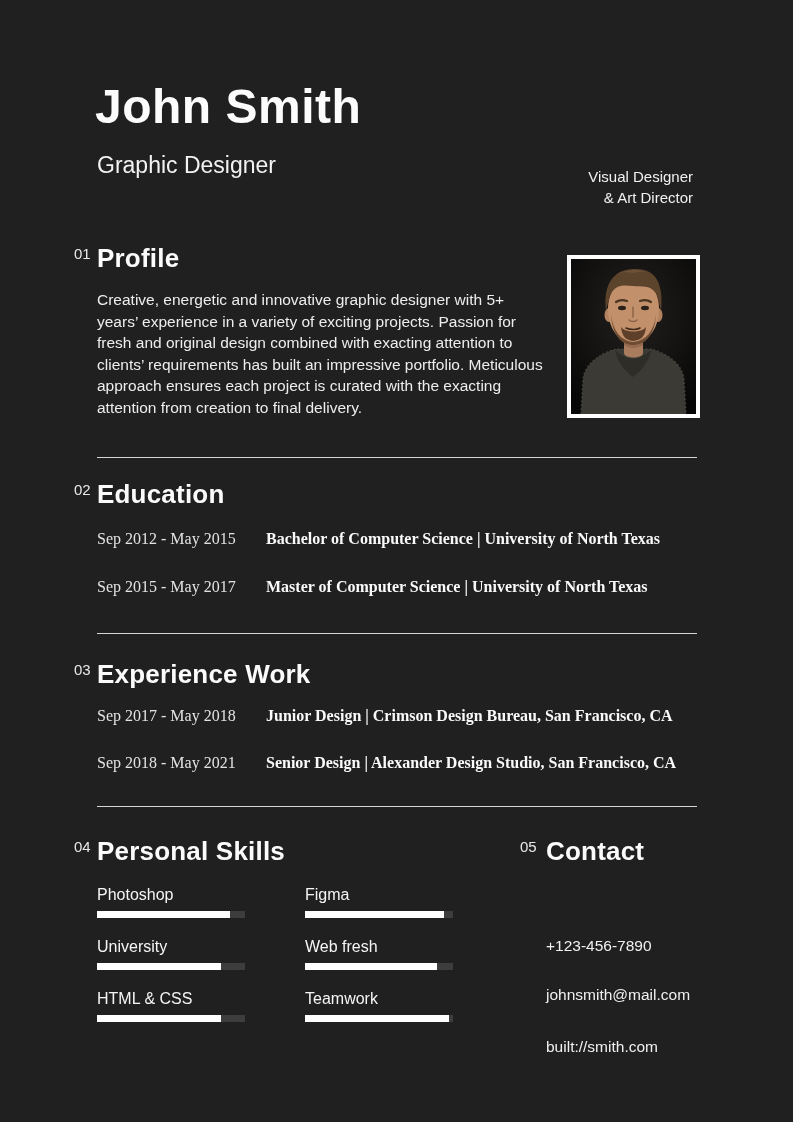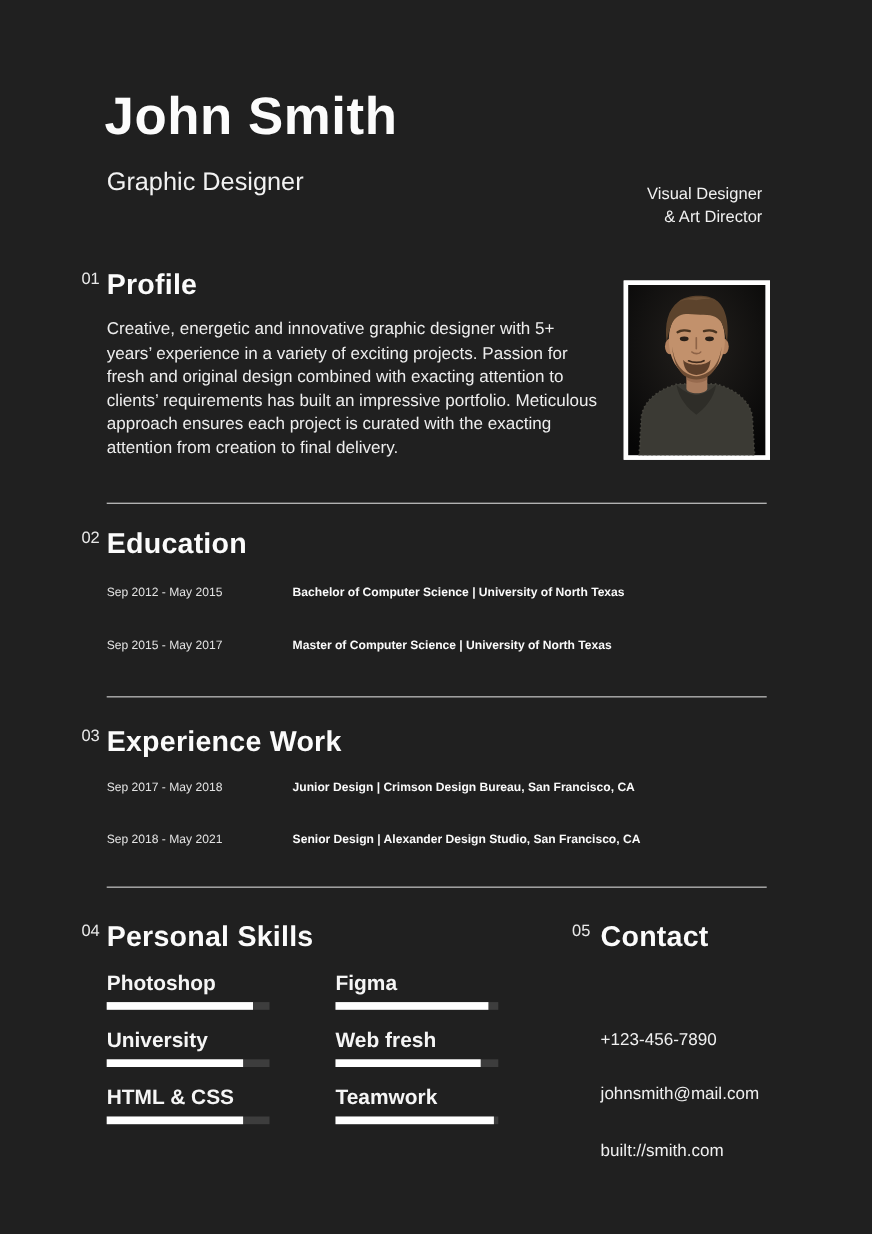--- a/index.html
+++ b/index.html
@@ -53,36 +53,36 @@
 
   
   .divider {
     left: 97px; width: 600px; height: 1px; background: #d6d6d6;
   }
 
   
   .t-row {
     left: 97px; width: 600px;
     display: flex; align-items: flex-start;
-    font-size: 11px; line-height: 20px;
+    font-size: 16px; line-height: 20px; font-family: Liberation Serif, serif;
   }
   .t-dates { flex: 0 0 151px; margin-right: 18px; font-weight: 400; color: #e3e3e3; }
   .t-desc  { flex: 1; font-weight: 700; color: #fafafa; }
 
   
   .skills-grid {
     left: 97px; top: 884px; width: 356px;
     display: grid;
     grid-template-columns: 148px 148px;
     grid-template-rows: repeat(3, 34px);
     grid-auto-flow: column;
     column-gap: 60px; row-gap: 18px;
   }
   .skill-label {
-    font-size: 19px; line-height: 22px; color: #f5f5f5; font-weight: 700;
+    font-size: 16px; line-height: 22px; color: #f5f5f5; font-weight: 400;
   }
   .skill-bar {
     margin-top: 5px; height: 7px; width: 100%;
     background: #3d3d3d;
   }
   .skill-fill { height: 100%; background: #ffffff; }
 
   
   .contact-item {
     left: 546px;

